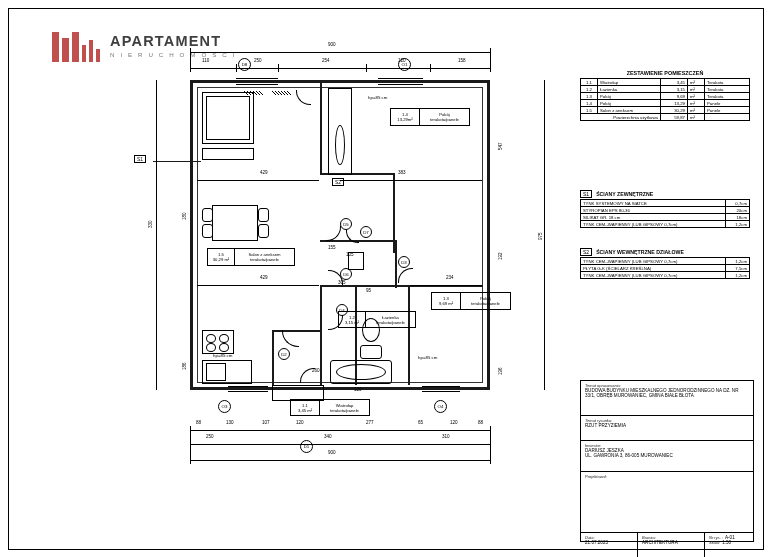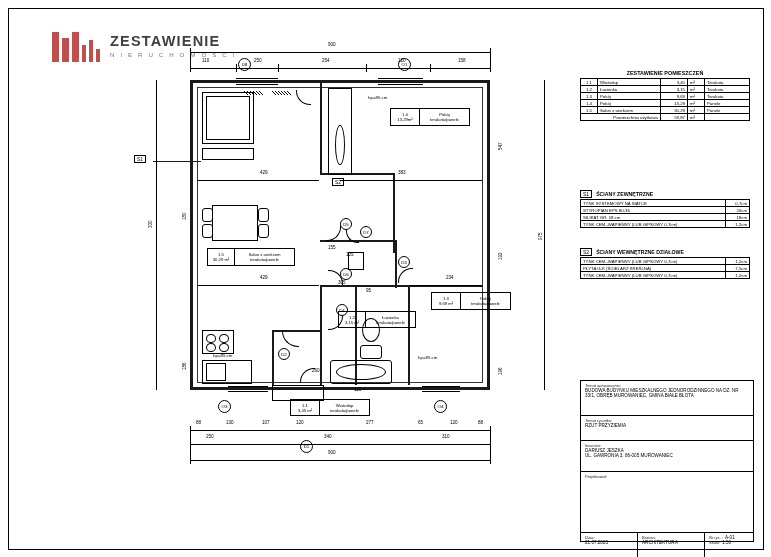--- a/index.html
+++ b/index.html
@@ -48,21 +48,21 @@
 
   <div class="logo-bars">
     <i style="left:0;width:7px;height:30px;"></i>
     <i style="left:10px;width:7px;height:24px;"></i>
     <i style="left:20px;width:7px;height:30px;"></i>
     <i style="left:30px;width:4px;height:17px;"></i>
     <i style="left:37px;width:4px;height:22px;"></i>
     <i style="left:44px;width:4px;height:13px;"></i>
   </div>
   <div class="logo-text">
-    <div class="logo-title">ZESTAWIENIE</div>
+    <div class="logo-title">APARTAMENT</div>
     <div class="logo-sub">N I E R U C H O M O Ś C I</div>
   </div>
 
   <div class="plan">
 
     <div class="wall" style="left:40px;top:50px;width:300px;height:3px;"></div>
     <div class="wall" style="left:40px;top:50px;width:3px;height:310px;"></div>
     <div class="wall" style="left:337px;top:50px;width:3px;height:310px;"></div>
     <div class="wall" style="left:40px;top:357px;width:300px;height:3px;"></div>
 

